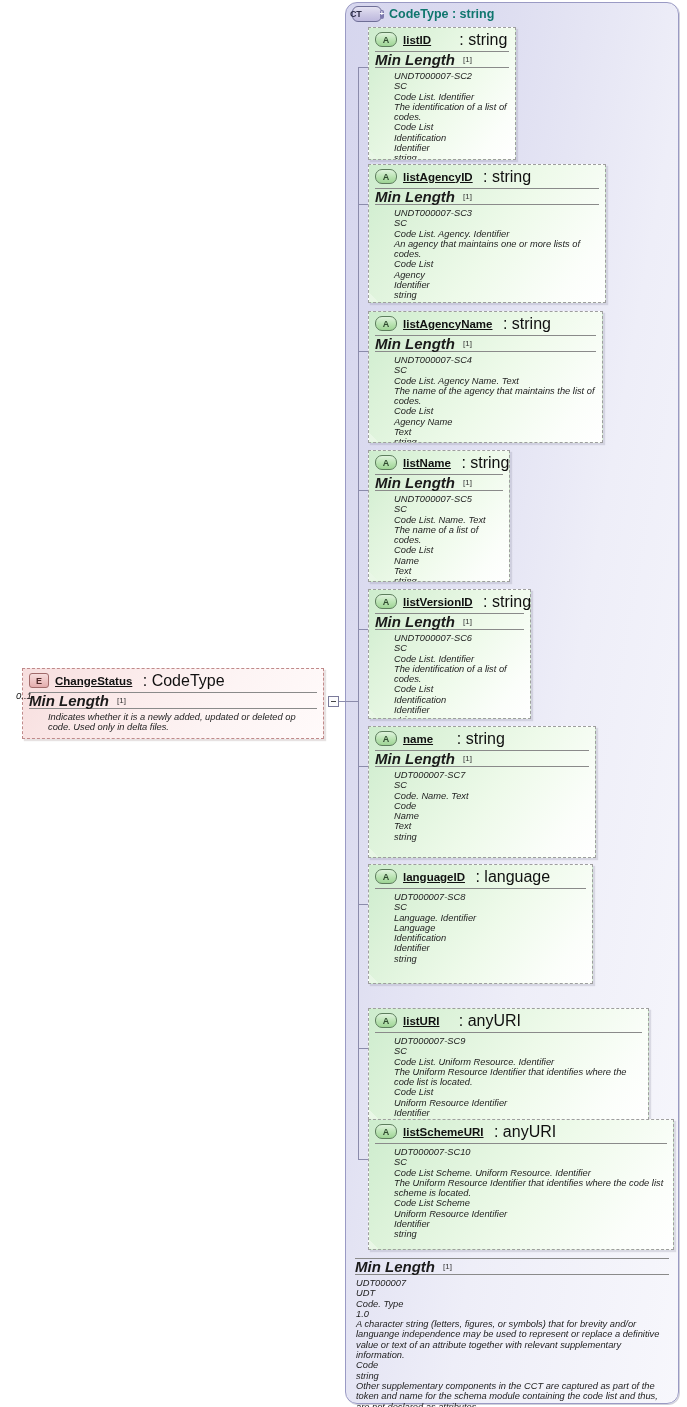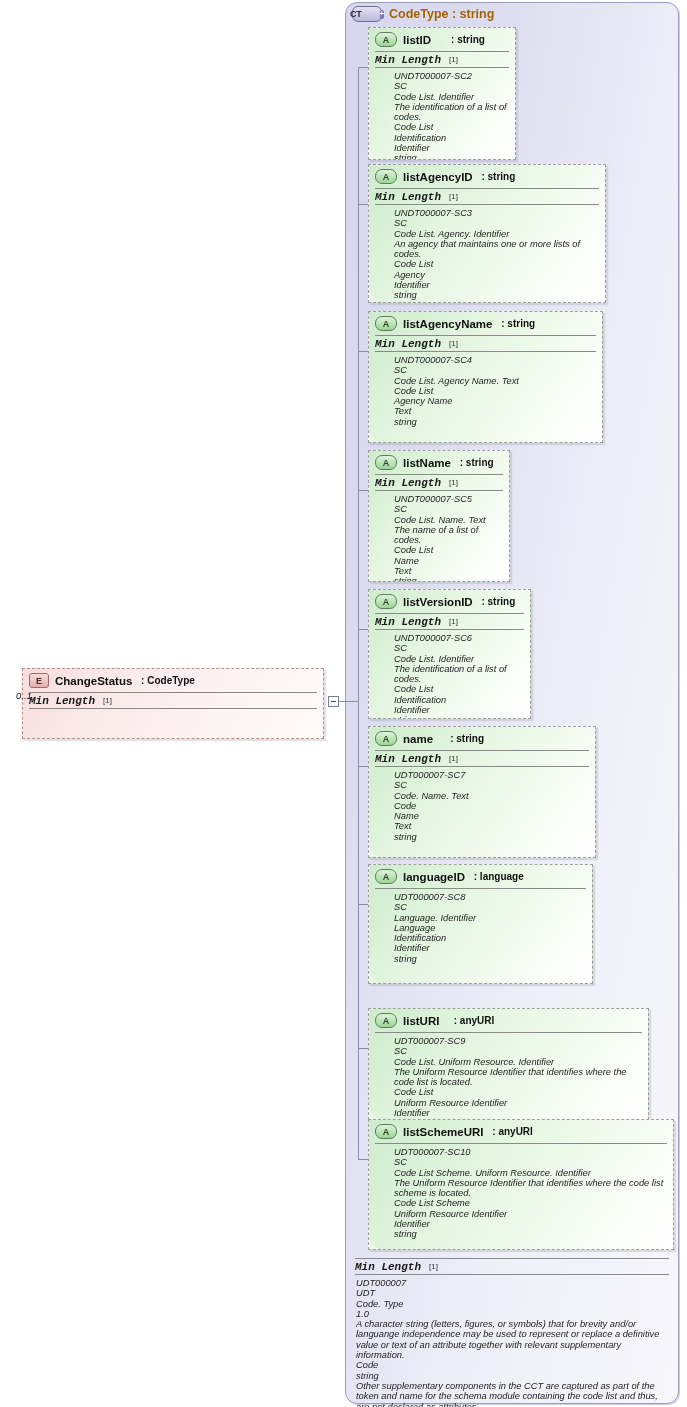--- a/index.html
+++ b/index.html
@@ -27,21 +27,21 @@
     width:30px;height:16px;border:1px solid #6e6e96;border-radius:6px;
     background:linear-gradient(180deg,#e4e2f2 0%,#cfcbe6 50%,#bdb8dd 100%);
     display:flex;align-items:center;justify-content:center;gap:18px;
     font-size:9px;font-weight:bold;color:#2b2b45;letter-spacing:-.2px;
     box-sizing:border-box;
   }
   .ct-icon .plus{
     width:9px;height:9px;border-radius:2px;background:#7c78ad;color:#fff;
     font-size:8px;line-height:8px;text-align:center;font-weight:bold;
   }
-  .ct-title{font-size:12.5px;font-weight:bold;color:#a16207;}
+  .ct-title{font-size:12.5px;font-weight:bold;color:#0f766e;}
 
   
   .attr{
     position:absolute;
     border:1px dashed #9e9e9e;
     background:linear-gradient(125deg,#cdeccd 0%,#dcf2d9 22%,#eefaea 55%,#fbfefa 85%,#ffffff 100%);
     box-shadow:2px 2px 1px rgba(140,140,160,.25);
     box-sizing:border-box;
     overflow:hidden;
     z-index:4;
@@ -54,28 +54,28 @@
   .attr-head{
     height:23px;display:flex;align-items:center;padding:0 6px;gap:6px;
   }
   .a-icon{
     width:22px;height:15px;border:1px solid #5d7d5d;border-radius:7px;
     background:linear-gradient(180deg,#dff3dd 0%,#b9e3b2 55%,#9ed495 100%);
     font-size:9px;font-weight:bold;color:#2f4a2f;
     display:flex;align-items:center;justify-content:center;
     box-sizing:border-box;flex:none;
   }
-  .a-name{font-size:11.5px;font-weight:bold;color:#101010;white-space:pre;}
-  .a-type{font-size:10px;font-weight:bold;color:#101010;white-space:pre;}
+  .a-name{font-size:11.5px;font-weight:bold;color:#101010;white-space:pre;text-decoration:underline;}
+  .a-type{font-size:16px;font-weight:normal;color:#101010;white-space:pre;}
 
   .minlen{
     margin:0 6px;border-top:1px solid #8a8a8a;border-bottom:1px solid #8a8a8a;
     height:15px;display:flex;align-items:center;gap:8px;
   }
-  .minlen .ml-lbl{font-size:11px;font-style:italic;font-weight:bold;color:#1a1a1a;font-family:Liberation Mono, monospace;}
+  .minlen .ml-lbl{font-size:15px;font-style:italic;font-weight:bold;color:#1a1a1a;}
   .minlen .ml-val{font-size:8px;color:#333;}
   .rule-only{margin:0 6px;border-top:1px solid #8a8a8a;height:0;}
 
   .doc{
     padding:3px 7px 4px 25px;
     font-size:9.3px;line-height:10.3px;font-style:italic;color:#1d1d1d;
   }
   .doc div{white-space:normal;}
 
   
@@ -154,20 +154,23 @@
   <div class="elem">
     <div class="attr-head">
       <div class="e-icon">E</div>
       <span class="a-name">ChangeStatus</span>
       <span class="a-type"> : CodeType</span>
     </div>
     <div class="minlen">
       <span class="ml-lbl">Min Length</span>
       <span class="ml-val">[1]</span>
     </div>
+    <div class="doc">
+      <div>Indicates whether it is a newly added, updated or deleted op code. Used only in delta files.</div>
+    </div>
   </div>
 
   <div id="attr-host">
       <div class="attr" style="left: 368px; top: 27px; width: 148px; height: 133px;">
         <div class="attr-head">
           <div class="a-icon">A</div>
           <span class="a-name">listID</span>
           <span class="a-type">     : string</span>
         </div>
         <div class="minlen">
@@ -216,20 +219,21 @@
           <span class="a-type"> : string</span>
         </div>
         <div class="minlen">
           <span class="ml-lbl">Min Length</span>
           <span class="ml-val">[1]</span>
         </div>
         <div class="doc">
           <div>UNDT000007-SC4</div>
           <div>SC</div>
           <div>Code List. Agency Name. Text</div>
+          <div>The name of the agency that maintains the list of codes.</div>
           <div>Code List</div>
           <div>Agency Name</div>
           <div>Text</div>
           <div>string</div>
         </div>
         <div class="fold"></div>
       </div>
       <div class="attr" style="left: 368px; top: 450px; width: 142px; height: 132px;">
         <div class="attr-head">
           <div class="a-icon">A</div>

